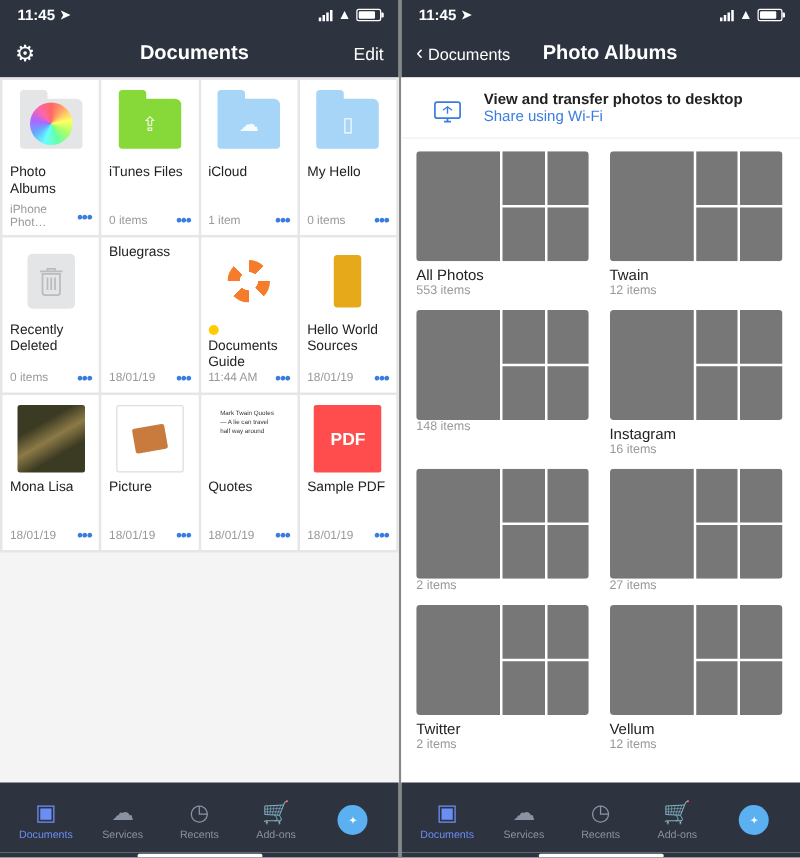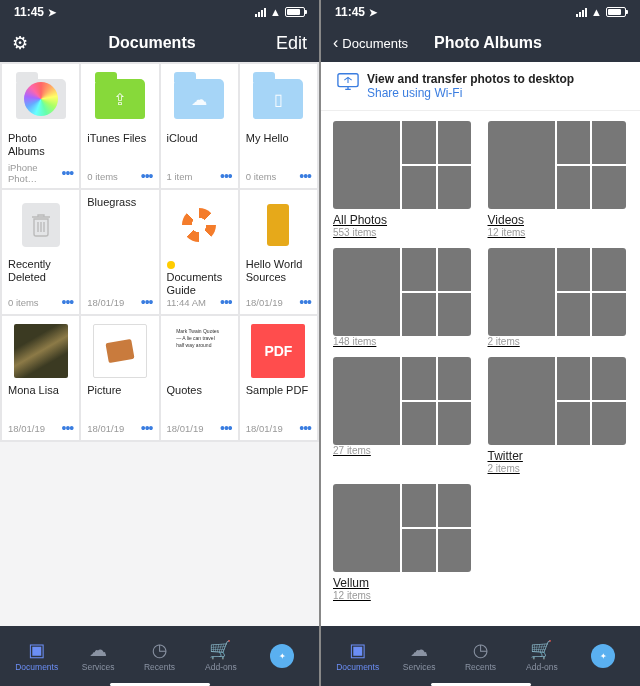--- a/index.html
+++ b/index.html
@@ -121,38 +121,39 @@
   .bluegrass-time { position:absolute; bottom:2px; left:2px; background:rgba(0,0,0,.6); color:#fff; font-size:8px; padding:1px 3px; border-radius:2px;}
   .trash-thumb { width:38px;height:44px;background:#e4e5e7;border-radius:4px;display:flex;align-items:center;justify-content:center;color:#bbb; }
   .doc-title { font-size: 11px; color:#222; line-height:1.2; min-height: 26px; }
   .doc-meta-row { display:flex; justify-content:space-between; align-items:center; margin-top:auto; }
   .doc-meta { font-size: 9.5px; color:#999; }
   .doc-more { color:#3a7de0; font-size: 14px; letter-spacing: -1px; }
   .bullet-orange { display:inline-block;width:8px;height:8px;border-radius:50%;background:#ffcc00;margin-right:2px;vertical-align:middle; }
   
   .banner {
     background:#fff;
-    padding:10px 16px;
+    padding:10px 26px;
     display:flex;
-    gap:8px;
+    gap:18px;
     border-bottom:1px solid #eee;
+    align-items:flex-end;
   }
   .banner-icon { width:22px; height:20px; flex:none; color:#3a7de0; }
   .banner-text { font-size:12px; }
   .banner-title { font-weight:700; color:#222; }
   .banner-link { color:#3a7de0; }
   
   .albums {
     display:grid;
     grid-template-columns: 1fr 1fr;
     gap: 10px 14px;
     padding: 10px 12px;
     background:#fff;
   }
-  .album { cursor:pointer;text-decoration:underline; }
+  .album { cursor:pointer; }
   .album-thumbs {
     width: 138px; height: 88px;
     display:grid;
     grid-template-columns: 2fr 1fr 1fr;
     grid-template-rows: 1fr 1fr;
     gap:2px;
     border-radius:3px;
     overflow:hidden;
   }
   .album-thumbs .big { grid-row: span 2; }
@@ -215,21 +216,21 @@
           <span class="b3"></span>
           <span class="b4"></span>
         </span>
       <span style="font-size:11px">▲</span>
       <span class="batt"></span>
     </div>
   </div>
   <div class="nav-bar">
     <span class="gear">⚙</span>
     <span class="nav-title">Documents</span>
-    <span style="font-size:18px">Edit</span>
+    <span style="font-size:14px">Edit</span>
   </div>
   <div class="content">
     <div class="doc-grid" id="doc-grid">
         <div class="doc-cell">
           <div class="doc-thumb">
             <div class="folder-icon folder-gray">
               <div class="photos-icon"></div>
             </div>
           </div>
           <div class="doc-title">Photo Albums</div>
@@ -434,35 +435,46 @@
           <div class="album-meta">553 items</div>
         </div>
         <div class="album">
           <div class="album-thumbs">
             <div class="big v-a"></div>
             <div class="v-b"></div>
             <div class="v-c"></div>
             <div class="v-d"></div>
             <div class="v-e"></div>
           </div>
-          <div class="album-title">Videos</div>
+          <div class="album-title">Twain</div>
           <div class="album-meta">12 items</div>
         </div>
         <div class="album">
           <div class="album-thumbs">
             <div class="big l-a"></div>
             <div class="l-b"></div>
             <div class="l-c"></div>
             <div class="l-d"></div>
             <div class="l-e"></div>
           </div>
           <div class="album-meta">148 items</div>
         </div>
         <div class="album">
           <div class="album-thumbs">
+            <div class="big i-a"></div>
+            <div class="i-b"></div>
+            <div class="i-c"></div>
+            <div class="i-d"></div>
+            <div class="i-e"></div>
+          </div>
+          <div class="album-title">Instagram</div>
+          <div class="album-meta">16 items</div>
+        </div>
+        <div class="album">
+          <div class="album-thumbs">
             <div class="big r-a"></div>
             <div class="r-b"></div>
             <div class="r-c"></div>
             <div class="r-d"></div>
             <div class="r-e"></div>
           </div>
           <div class="album-meta">2 items</div>
         </div>
         <div class="album">
           <div class="album-thumbs">

